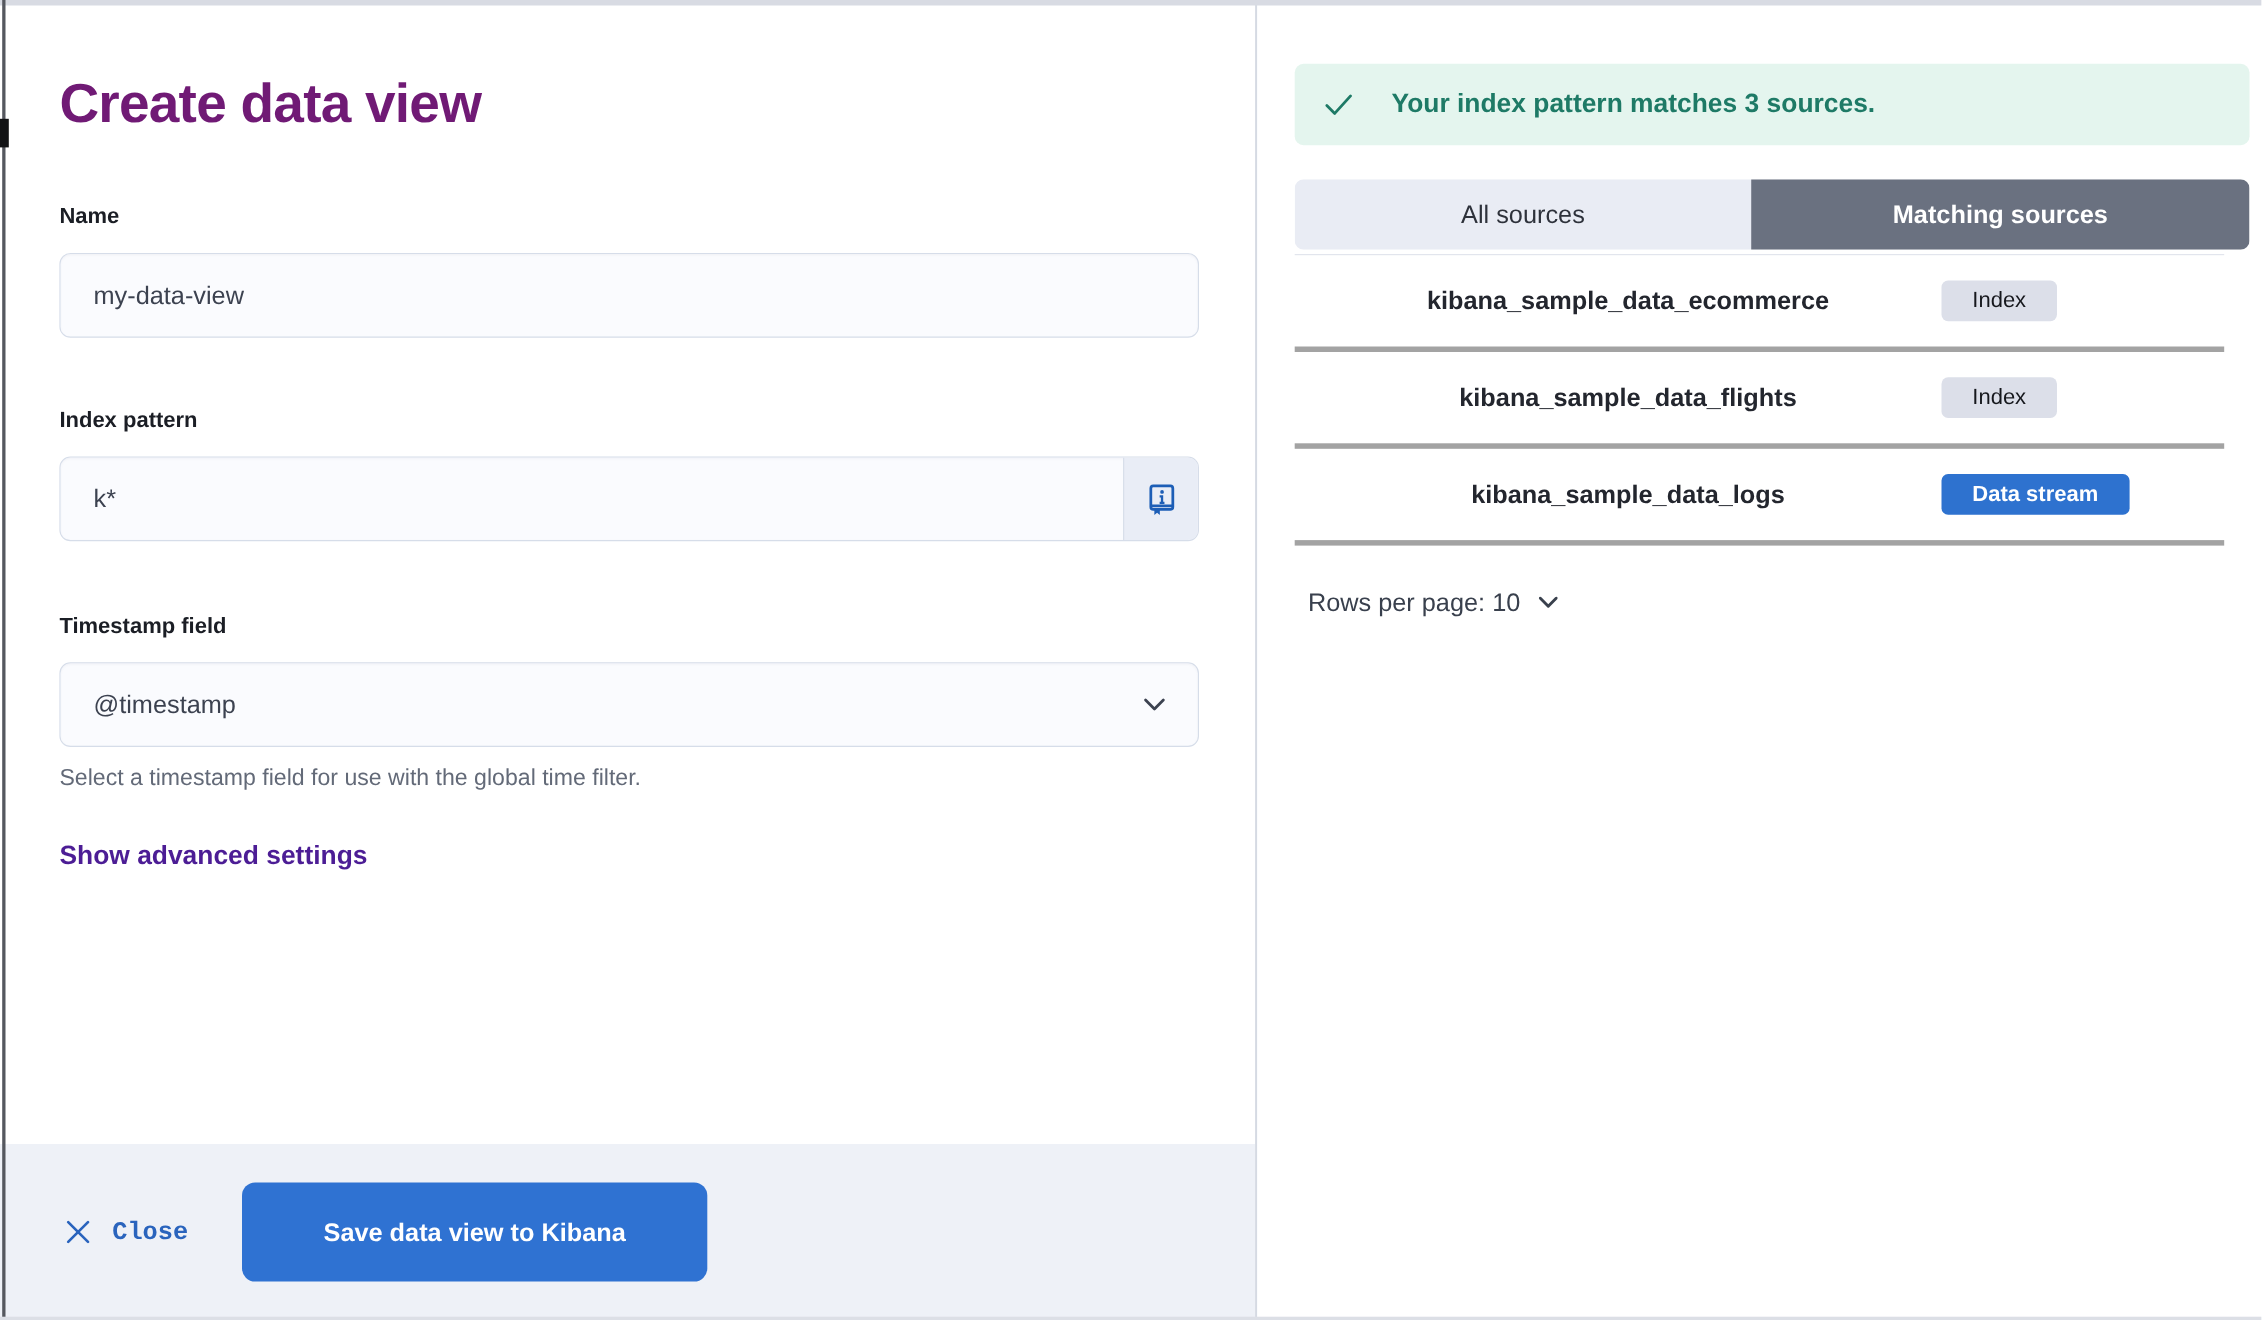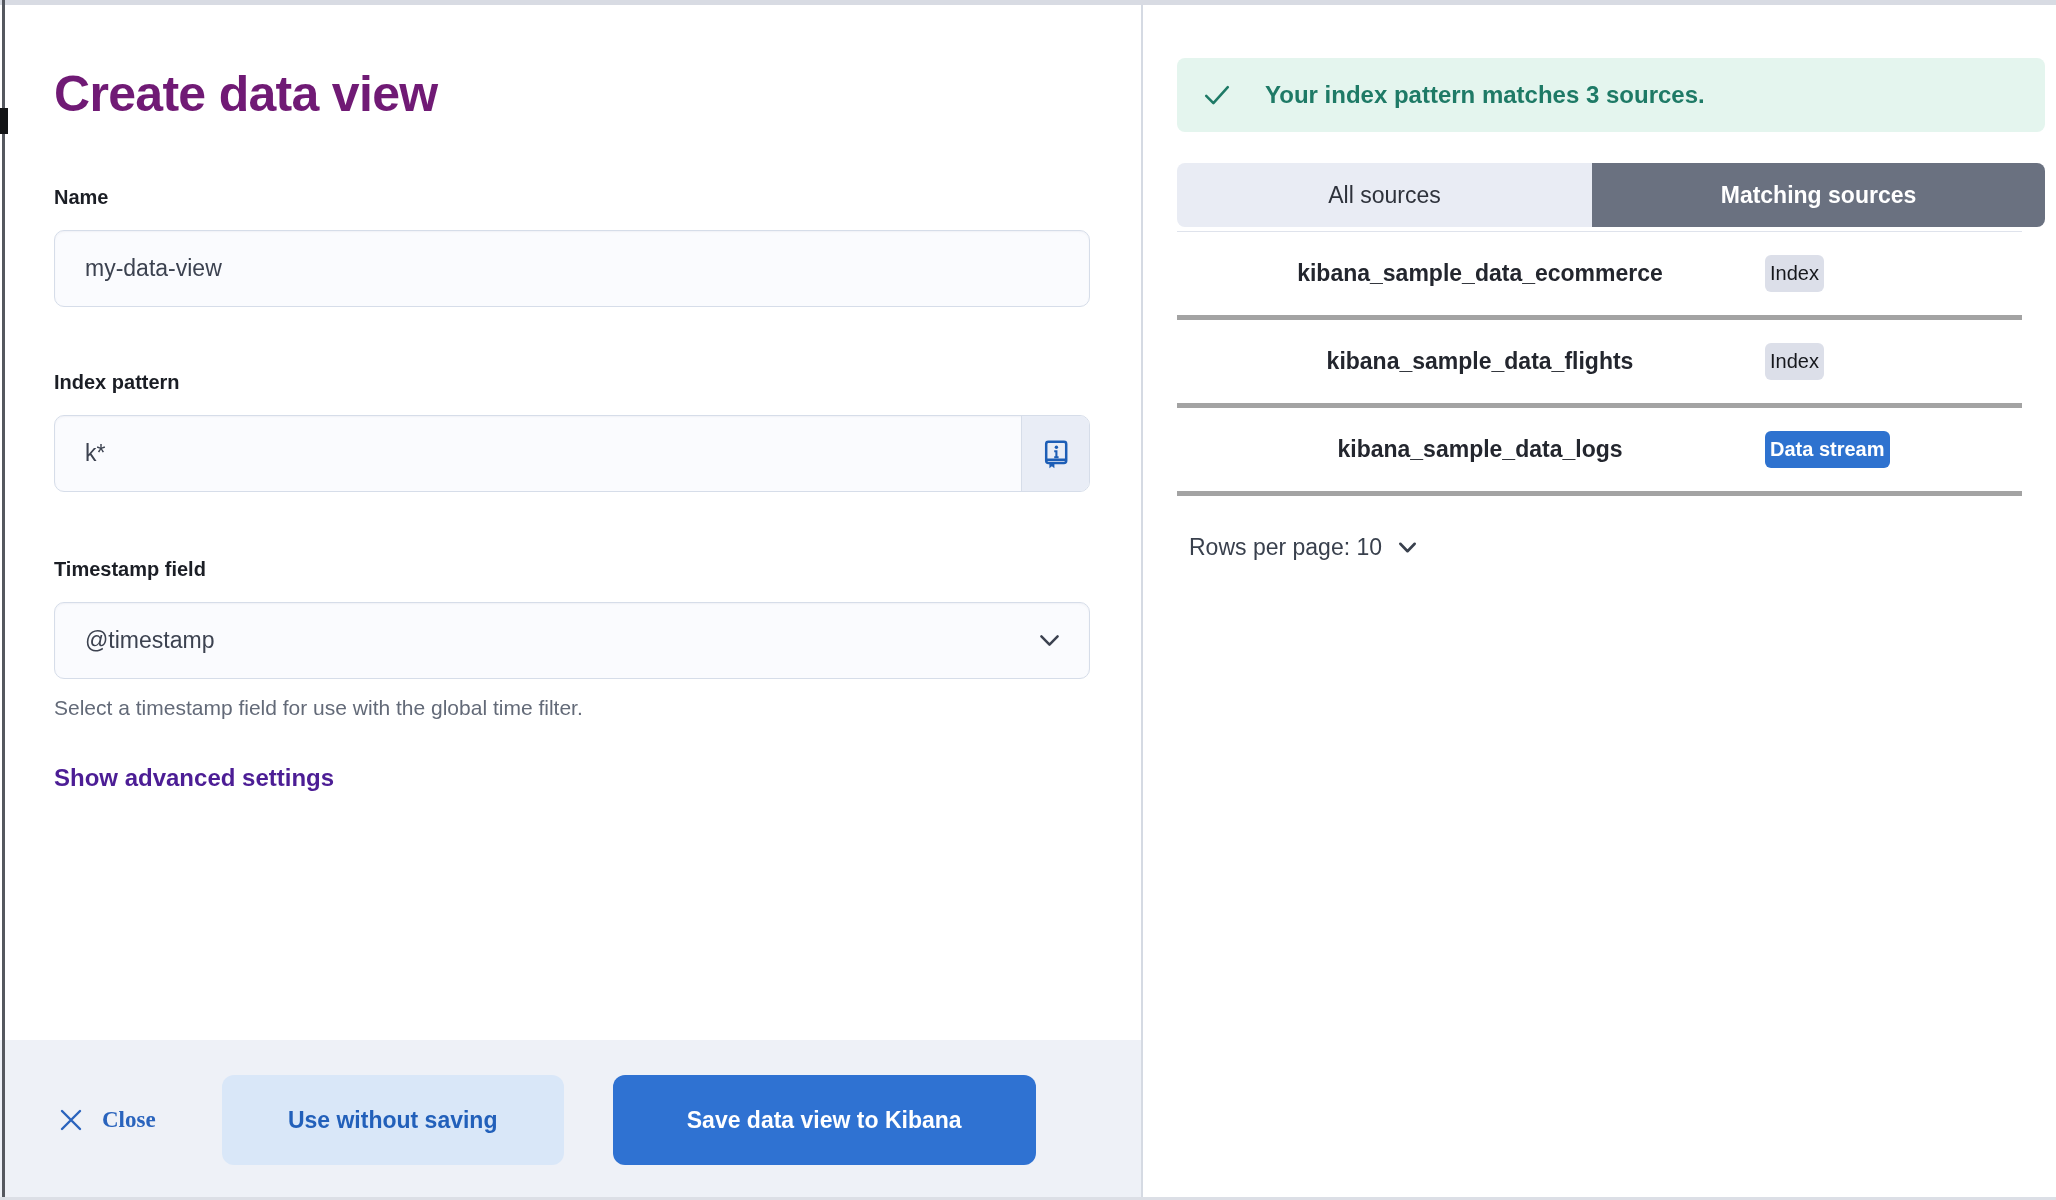--- a/index.html
+++ b/index.html
@@ -64,21 +64,21 @@
   .advanced-link { display:inline-block; margin-top: 44px; font-size: 24px; font-weight: 700;
     color:#4c1d95; text-decoration: none; cursor:pointer; }
 
   
   .flyout-footer {
     position:absolute; left:0; bottom:0; width:1141px; height:160px;
     background:#eef1f7; display:flex; align-items:center;
   }
   .close-btn { display:flex; align-items:center; gap: 16px; margin-left: 56px;
     color:#2a64bd; font-size: 23px; font-weight: 700; cursor: pointer; background:none; border:none;
-    font-family: Liberation Serif, serif; }
+    font-family: Liberation Mono, monospace; }
   .btn { border:none; border-radius: 12px; height: 90px; cursor:pointer;
     font-family: "Liberation Sans", "DejaVu Sans", sans-serif;
     font-size: 23px; font-weight: 700; }
   .btn-light { margin-left: 66px; width: 342px; background:#d9e7f8; color:#2260ba; }
   .btn-primary { margin-left: 49px; width: 423px; background:#2f72d2; color:#ffffff; }
 
   
   .panel-divider { position:absolute; top:0; left:1141px; width:2px; height:1200px; background:#d5dae3; }
 
   
@@ -95,21 +95,21 @@
     overflow:hidden; display:flex; }
   .seg { display:flex; align-items:center; justify-content:center; cursor:pointer;
     font-size: 23px; height: 100%; }
   .seg-unselected { width: 415px; background:#e9ecf4; color:#2e323b; font-weight: 500; }
   .seg-selected   { flex:1; background:#6a7180; color:#ffffff; font-weight: 700; }
 
   .sources-table { margin-top: 4px; width: 845px; border-top: 1px solid #dfe3ec; }
   .source-row { height: 88px; display:flex; align-items:center; border-bottom: 5px solid #a3a3a3; text-align: center; }
   .source-name { width: 588px; padding-left: 18px; font-size: 23px; font-weight: 700; color:#23262e;
     overflow:hidden; white-space:nowrap; }
-  .badge { display:inline-block; padding: 7px 5px; border-radius: 6px; font-size: 20px; }
+  .badge { display:inline-block; padding: 7px 28px; border-radius: 6px; font-size: 20px; }
   .badge-gray { background:#dcdfe9; color:#16181d; font-weight: 500; }
   .badge-blue { background:#2e72cf; color:#ffffff; font-weight: 700; }
 
   .pagination { margin-top: 38px; margin-left: 12px; display:flex; align-items:center; gap: 14px;
     cursor:pointer; }
   .pagination-text { font-size: 23px; color:#39404d; }
 
   .icon-svg { display:block; }
 </style>
 </head>
@@ -165,21 +165,20 @@
 
   <div class="flyout-footer">
     <button class="close-btn">
       <span>
         <svg class="icon-svg" width="30" height="30" viewBox="0 0 16 16">
           <path d="M3.2 3.2 L12.8 12.8 M12.8 3.2 L3.2 12.8" stroke="#2a64bd" stroke-width="1.3" stroke-linecap="round"></path>
         </svg>
       </span>
       <span>Close</span>
     </button>
-    <button class="btn btn-light">Use without saving</button>
     <button class="btn btn-primary">Save data view to Kibana</button>
   </div>
 </div>
 
 <div class="panel-divider"></div>
 
 <div class="right-panel">
   <div class="right-content">
 
     <div class="callout">

